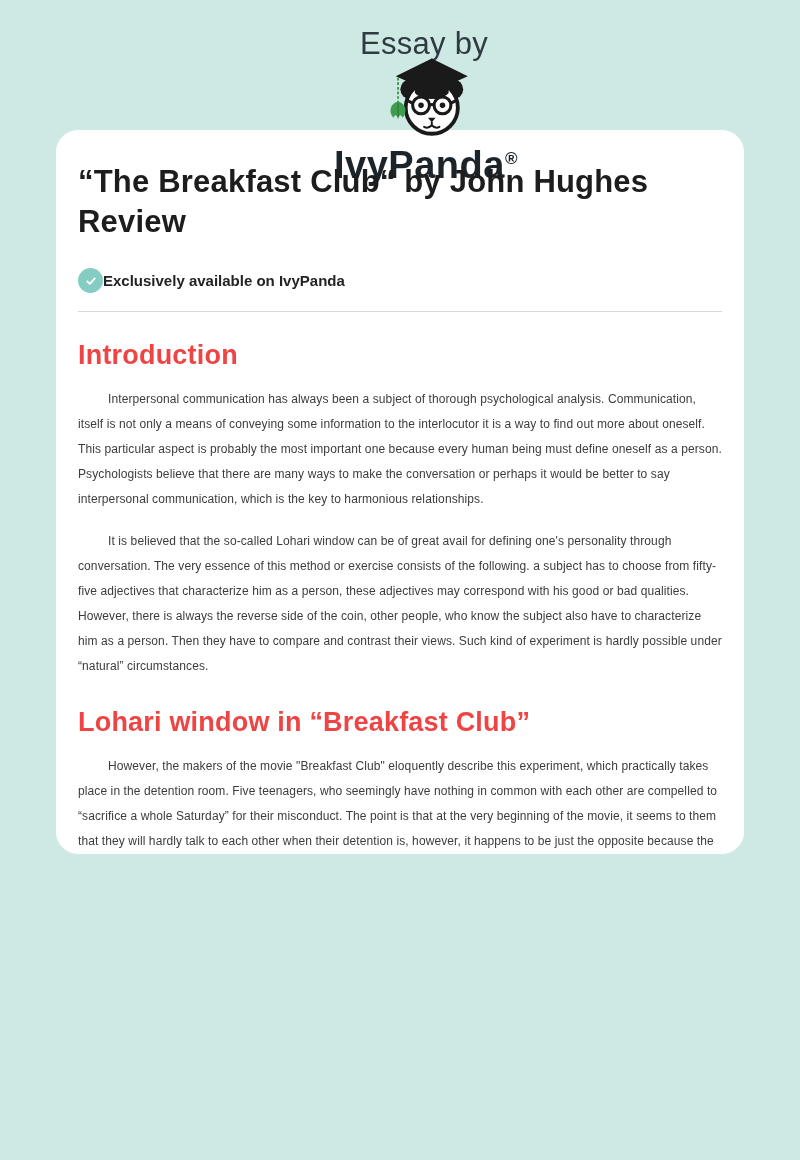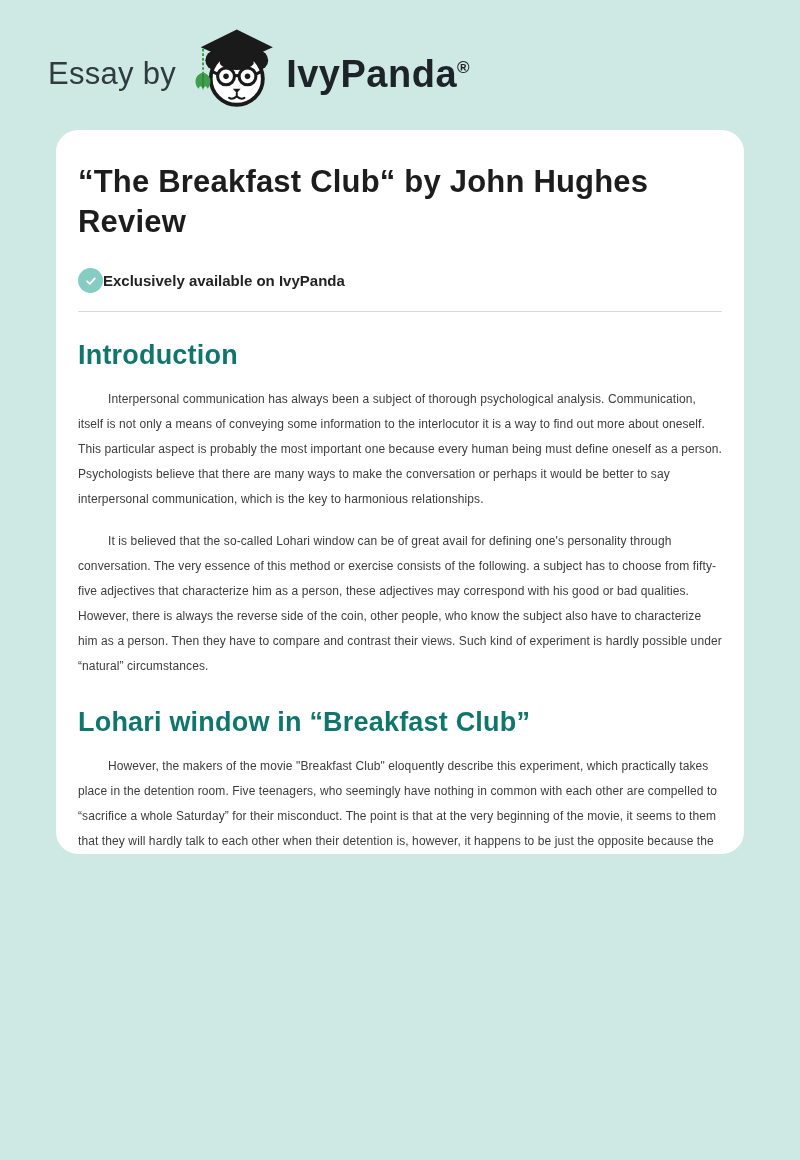--- a/index.html
+++ b/index.html
@@ -11,20 +11,21 @@
     background: #cee8e4;
     font-family: "Liberation Sans", sans-serif;
     overflow: hidden;
   }
   
   .header {
     display: flex;
     align-items: center;
     padding: 26px 0 0 48px;
     height: 122px;
+    flex-direction: column;
   }
   .essay-by {
     font-size: 31px;
     color: #2e3b41;
     letter-spacing: 0.3px;
   }
   .logo-wrap {
     width: 92px;
     height: 88px;
     margin-left: 14px;
@@ -83,21 +84,21 @@
     color: #232323;
   }
   .divider {
     border: none;
     border-top: 1px solid #d8d8d8;
     margin: 0 0 10px;
   }
   .section-heading {
     font-size: 27px;
     font-weight: 700;
-    color: #0f766e;
+    color: #ef4444;
     margin: 28px 0 16px;
     letter-spacing: 0.2px;
   }
   .para {
     font-size: 12px;
     line-height: 25px;
     color: #3c3c3c;
     margin: 0 0 17px;
     text-indent: 30px;
     letter-spacing: 0.1px;

